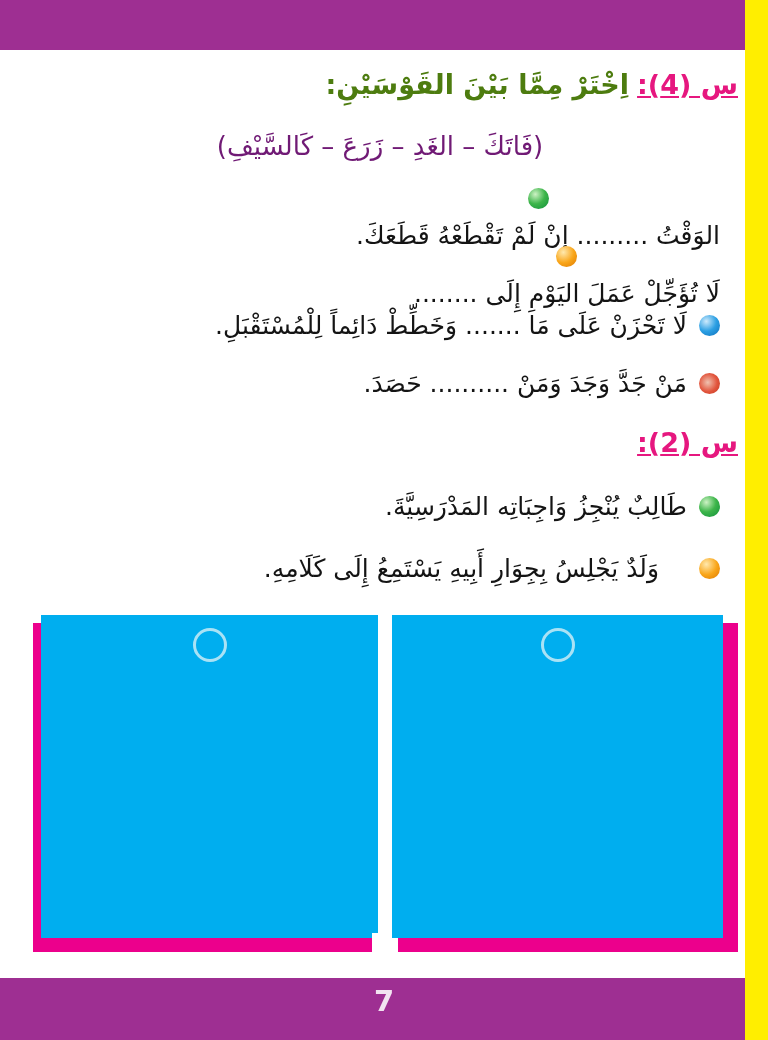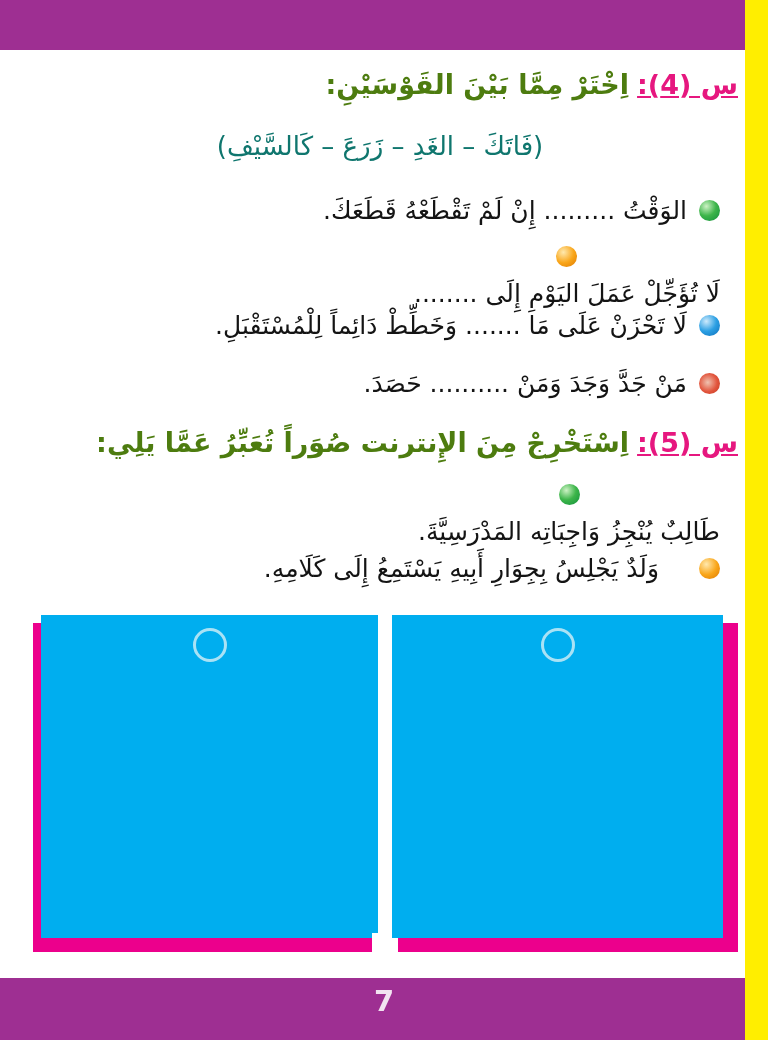--- a/index.html
+++ b/index.html
@@ -25,30 +25,30 @@
     display:flex;align-items:center;gap:8px;
     font-size:27px;font-weight:bold;white-space:nowrap;
   }
   .q-label{color:#e6177f;text-decoration:underline;}
   .q-title{color:#4d7c0f;}
   .q4-header{top:62px;}
   .q5-header{top:420px;}
   
   .options-line{
     position:absolute;top:122px;left:0;width:760px;height:48px;
-    text-align:center;font-size:26px;color:#0f766e;line-height:48px;
+    text-align:center;font-size:26px;color:#701a75;line-height:48px;
   }
   
   .row{
     position:absolute;right:48px;height:44px;
     display:flex;align-items:center;gap:12px;
     font-size:25px;color:#141414;white-space:nowrap;
   }
-  .row-1{top:188px;} .row-2{top:246px;flex-direction:column;} .row-3{top:303px;} .row-4{top:361px;}
-  .row-5{top:484px;flex-direction:column;} .row-6{top:546px;gap:40px;}
+  .row-1{top:188px;flex-direction:column;} .row-2{top:246px;flex-direction:column;} .row-3{top:303px;} .row-4{top:361px;}
+  .row-5{top:484px;} .row-6{top:546px;gap:40px;}
   .ball{width:21px;height:21px;border-radius:50%;flex:0 0 auto;}
   .ball-green {background:radial-gradient(circle at 35% 30%, #cdf2c4, #3db54a 48%, #13923c 96%);}
   .ball-orange{background:radial-gradient(circle at 35% 30%, #ffe9ae, #f9a61a 52%, #e07c00 96%);}
   .ball-blue  {background:radial-gradient(circle at 35% 30%, #cdeafc, #2b9fe3 50%, #1173bd 96%);}
   .ball-red   {background:radial-gradient(circle at 42% 45%, #efc2b0, #e2553d 55%, #c23a22 96%);}
   
   .image-frame{position:absolute;top:615px;left:33px;width:705px;height:337px;}
   .pink-bg{position:absolute;top:8px;left:0;right:0;bottom:0;background:#ec008c;}
   .cyan-box{position:absolute;top:0;height:323px;background:#00aeef;}
   .cyan-box.left-box{left:8px;width:337px;}
@@ -87,22 +87,21 @@
   <div class="row row-3">
     <span class="ball ball-blue"></span>
     <span>لَا تَحْزَنْ عَلَى مَا ....... وَخَطِّطْ دَائِماً لِلْمُسْتَقْبَلِ.</span>
   </div>
   <div class="row row-4">
     <span class="ball ball-red"></span>
     <span>مَنْ جَدَّ وَجَدَ وَمَنْ .......... حَصَدَ.</span>
   </div>
 
   <div class="q-header q5-header">
-    <span class="q-label">س (5):</span>
-    <span class="q-title">اِسْتَخْرِجْ مِنَ الإِنترنت صُوَراً تُعَبِّرُ عَمَّا يَلِي:</span>
+    <span class="q-label">س (2):</span>
   </div>
 
   <div class="row row-5">
     <span class="ball ball-green"></span>
     <span>طَالِبٌ يُنْجِزُ وَاجِبَاتِه المَدْرَسِيَّةَ.</span>
   </div>
   <div class="row row-6">
     <span class="ball ball-orange"></span>
     <span>وَلَدٌ يَجْلِسُ بِجِوَارِ أَبِيهِ يَسْتَمِعُ إِلَى كَلَامِهِ.</span>
   </div>

